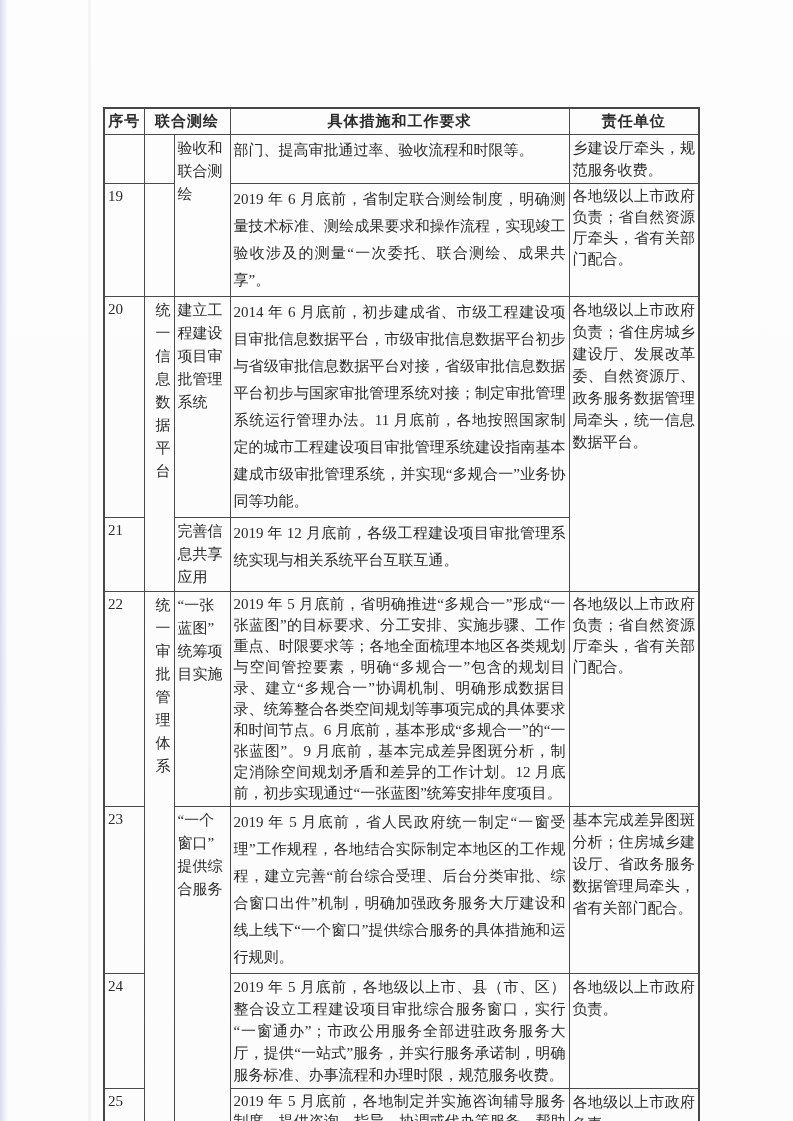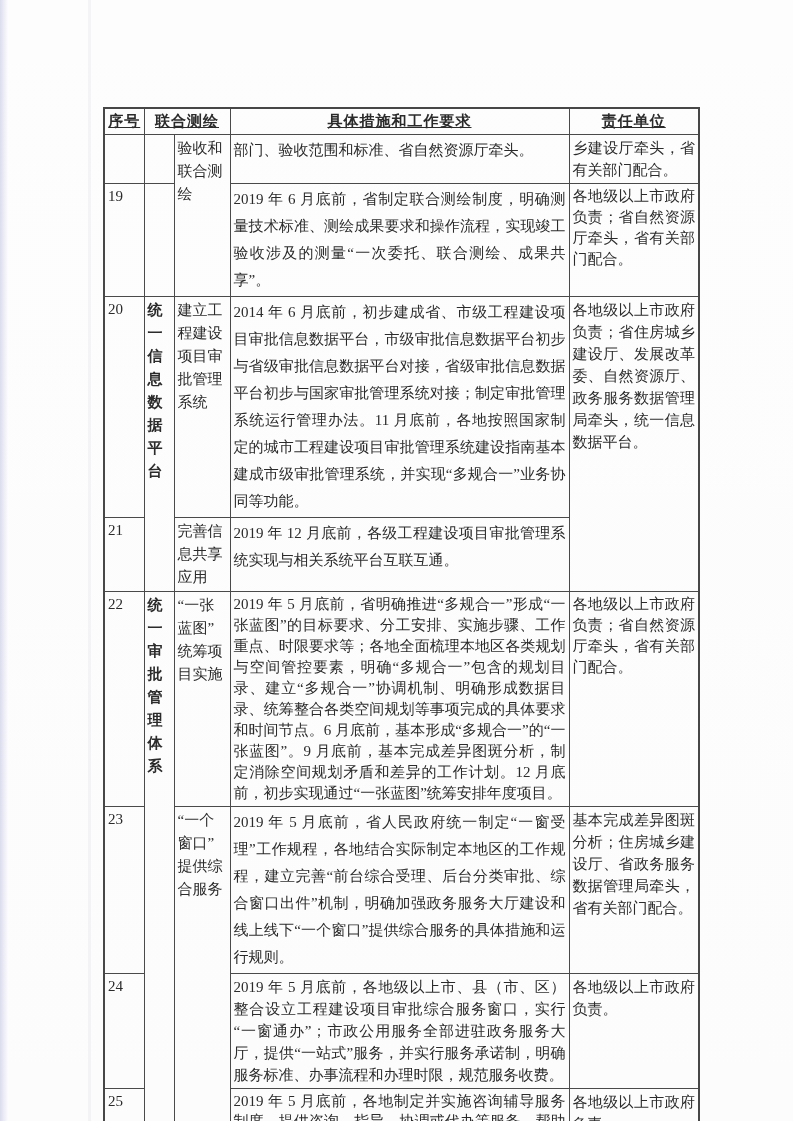--- a/index.html
+++ b/index.html
@@ -40,34 +40,32 @@
   }
   table.doc{border:2px solid #474747;}
   th.hdr{
     font-weight:bold;
     text-align:center;
     vertical-align:middle;
     padding:2px 0;
     font-size:15px;
     line-height:21px;
     letter-spacing:1px;
-    text-decoration:underline;
   }
   td.no{
     text-align:left;
     padding-top:4px;
     line-height:20px;
     font-size:15px;
   }
   td.grp{
-    text-align:left;
+    text-align:right;
     padding:6px 0 2px 0;
     line-height:23px;
     word-break:break-all;
-    font-weight:bold;
   }
   td.task{
     text-align:left;
     padding:5px 3px 2px 3px;
     line-height:23px;
     word-break:break-all;
   }
   td.meas{
     text-align:justify;
     padding:3px 7px 2px 8px;
@@ -105,22 +103,22 @@
       <th class="hdr">序号</th>
       <th class="hdr" colspan="2">联合测绘</th>
       <th class="hdr">具体措施和工作要求</th>
       <th class="hdr">责任单位</th>
     </tr>
 
     <tr style="height:47px">
       <td class="no"></td>
       <td class="grp"></td>
       <td class="task" rowspan="2">验收和联合测绘</td>
-      <td class="meas">部门、验收范围和标准、省自然资源厅牵头。</td>
-      <td class="resp">乡建设厅牵头，省有关部门配合。</td>
+      <td class="meas">部门、提高审批通过率、验收流程和时限等。</td>
+      <td class="resp">乡建设厅牵头，规范服务收费。</td>
     </tr>
 
     <tr style="height:82px">
       <td class="no">19</td>
       <td class="grp"></td>
       <td class="meas">2019 年 6 月底前，省制定联合测绘制度，明确测量技术标准、测绘成果要求和操作流程，实现竣工验收涉及的测量“一次委托、联合测绘、成果共享”。</td>
       <td class="resp tight">各地级以上市政府负责；省自然资源厅牵头，省有关部门配合。</td>
     </tr>
 
     <tr style="height:153px">

